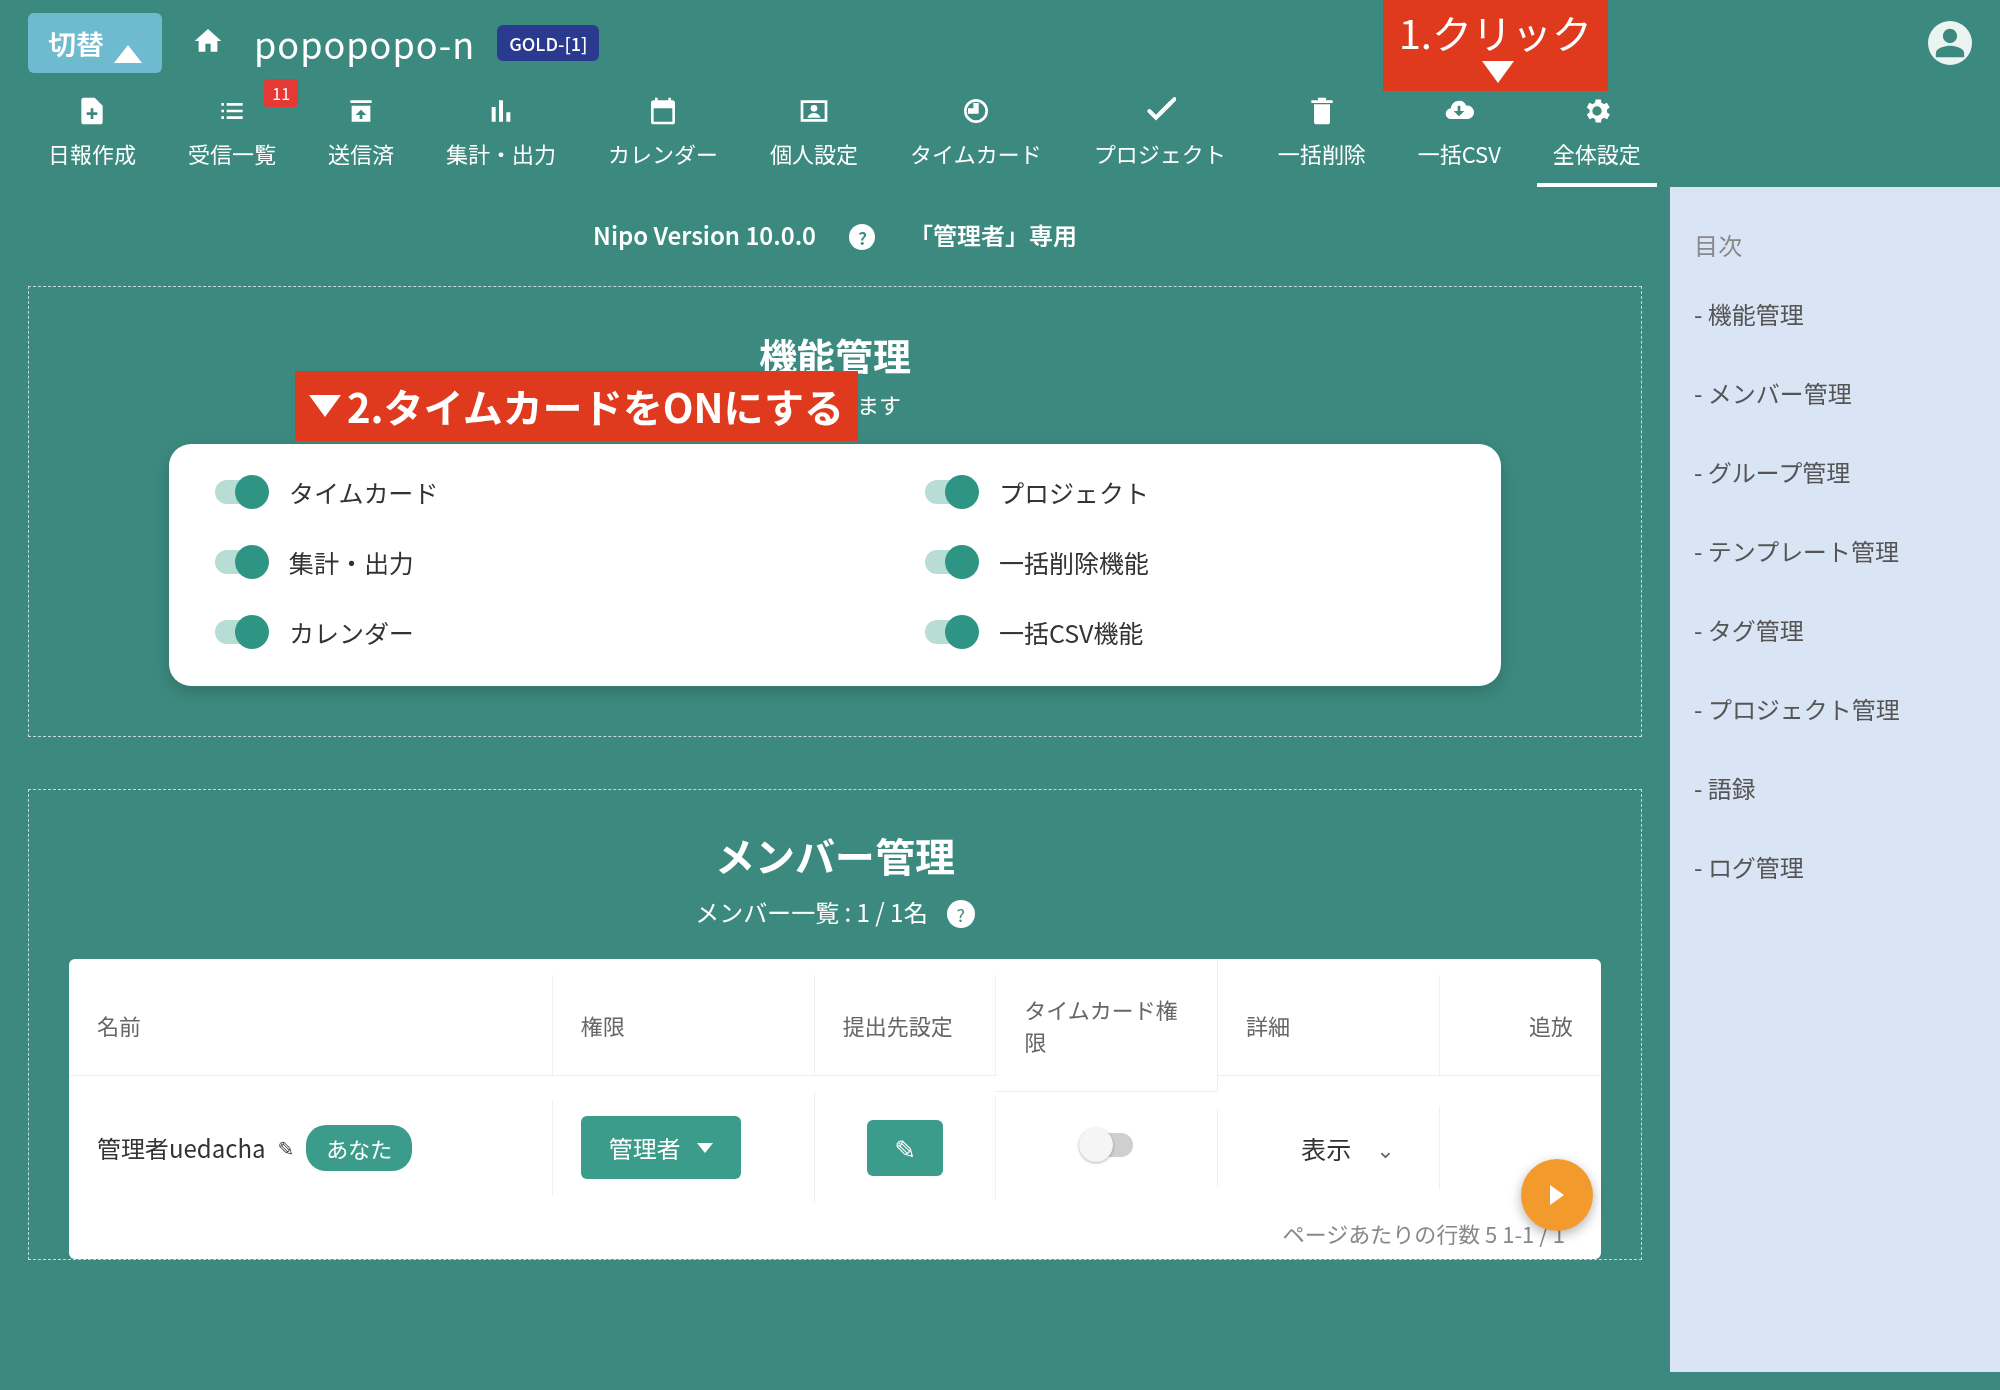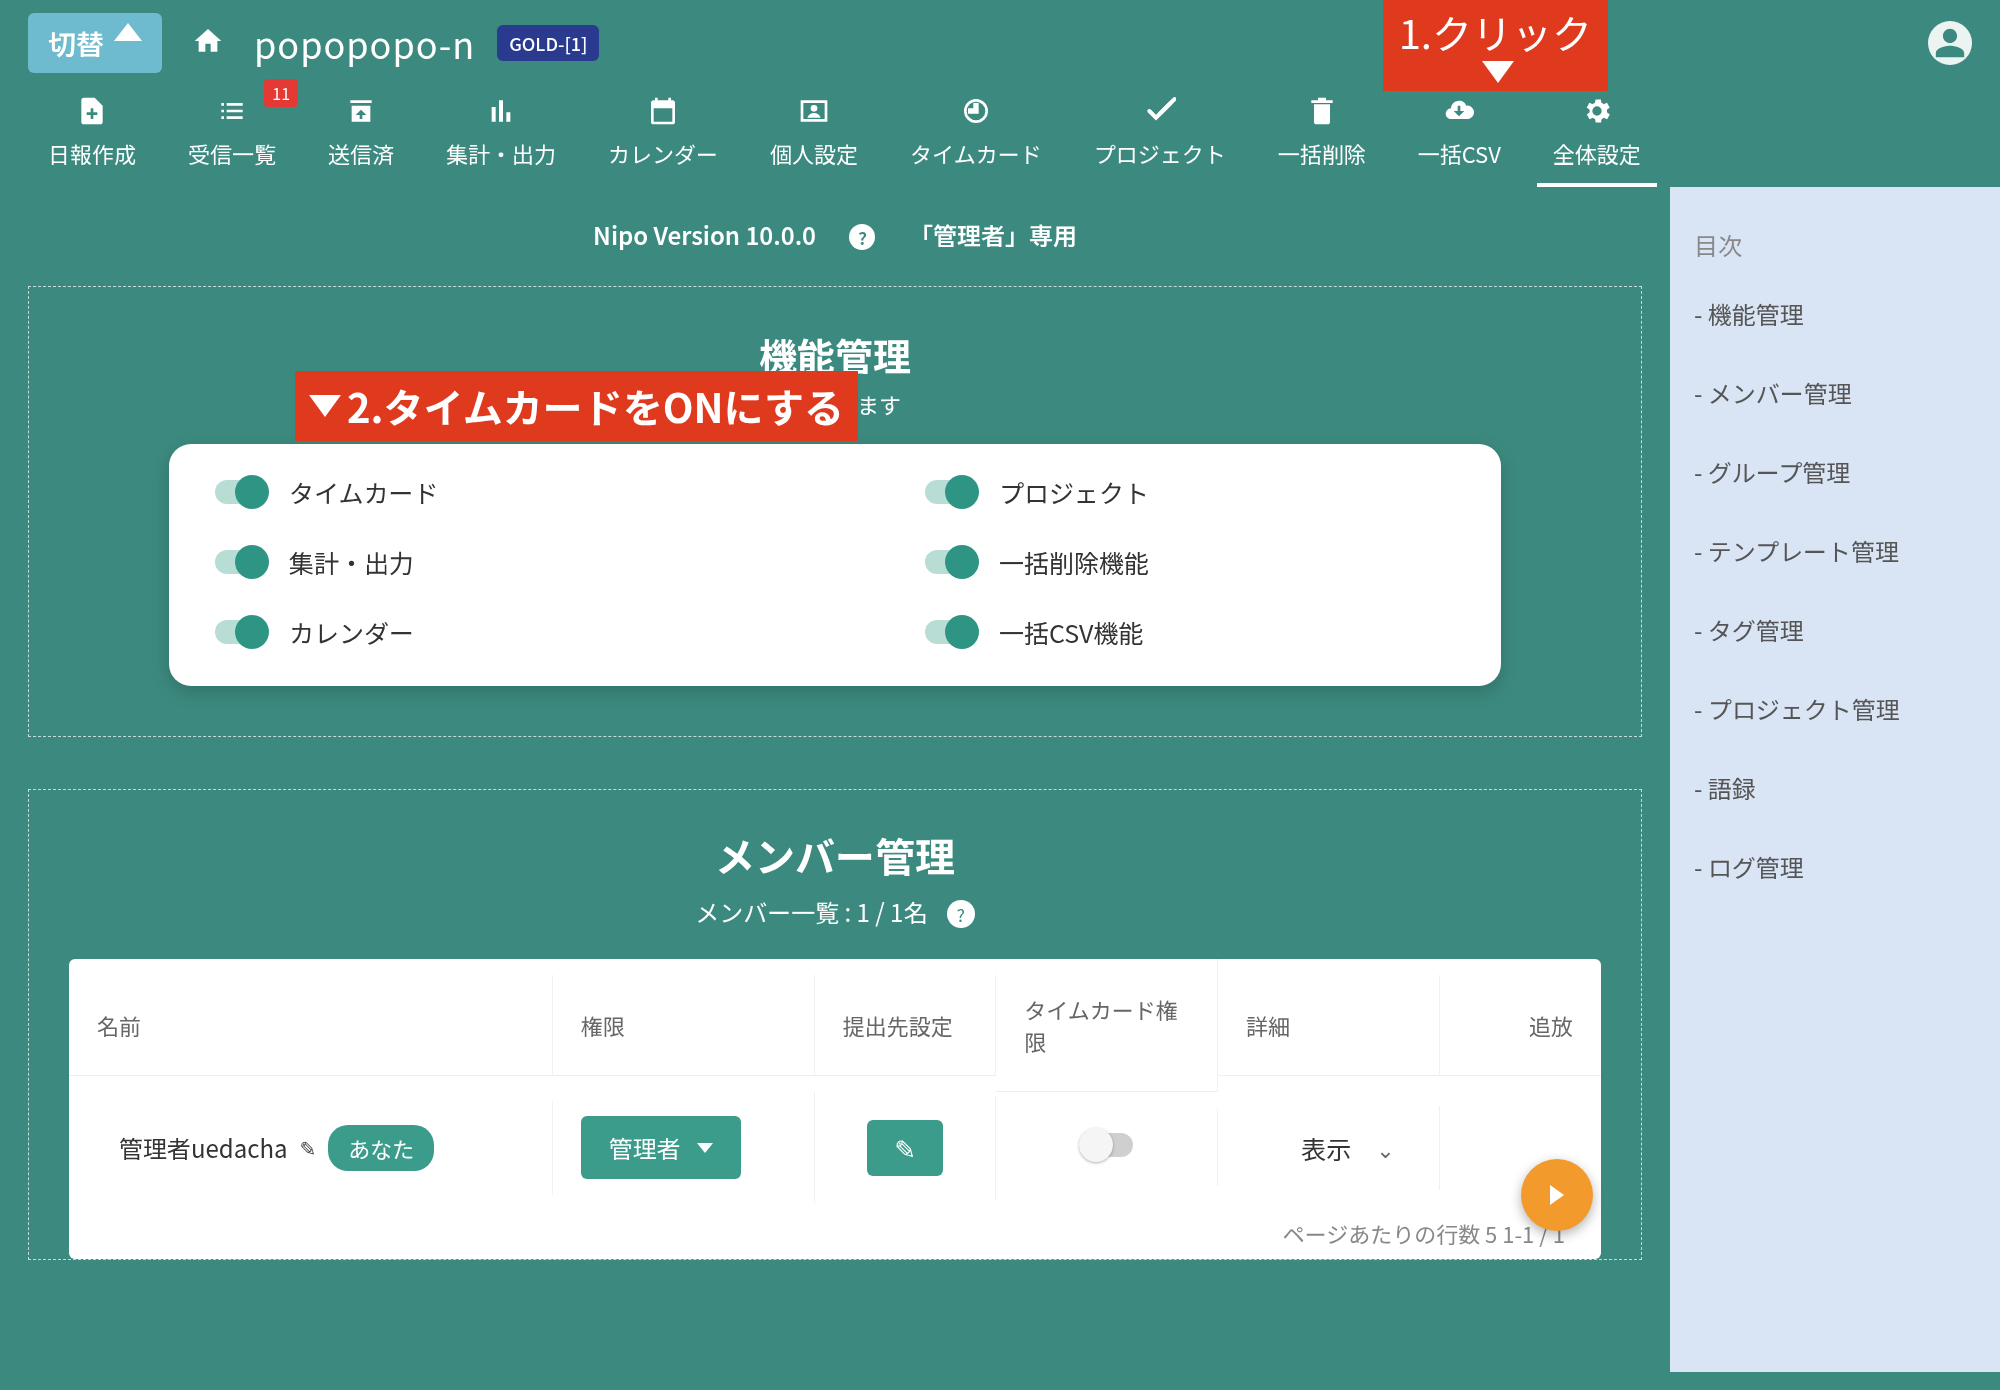--- a/index.html
+++ b/index.html
@@ -23,21 +23,21 @@
   position: relative;
 }
 .switch-btn {
   background: #6ebbd0;
   color: #fff;
   font-size: 28px;
   font-weight: 600;
   padding: 10px 20px;
   border-radius: 6px;
   display: flex;
-  align-items: flex-start;
+  align-items: flex-end;
   gap: 10px;
   cursor: pointer;
 }
 .switch-btn .tri {
   width: 0; height: 0;
   border-left: 14px solid transparent;
   border-right: 14px solid transparent;
   border-bottom: 18px solid #fff;
 }
 .home-icon {
@@ -290,21 +290,21 @@
   color: #666;
   border-bottom: 1px solid #eee;
   border-right: 1px solid #f0f0f0;
 }
 .table-head > div:last-child { text-align: right; border-right: none; }
 .table-row > div {
   padding: 24px 28px;
   border-right: 1px solid #f0f0f0;
 }
 .table-row > div:last-child { border-right: none; }
-.name-cell { display: flex; align-items: center; gap: 12px; margin-left: 22px; }
+.name-cell { display: flex; align-items: center; gap: 12px; }
 .name-text { font-size: 24px; color: #333; }
 .pencil { font-size: 20px; color: #444; cursor: pointer; }
 .you-chip {
   background: #3c9c8c;
   color: #fff;
   padding: 7px 20px;
   border-radius: 20px;
   font-size: 22px;
 }
 .role-btn {

